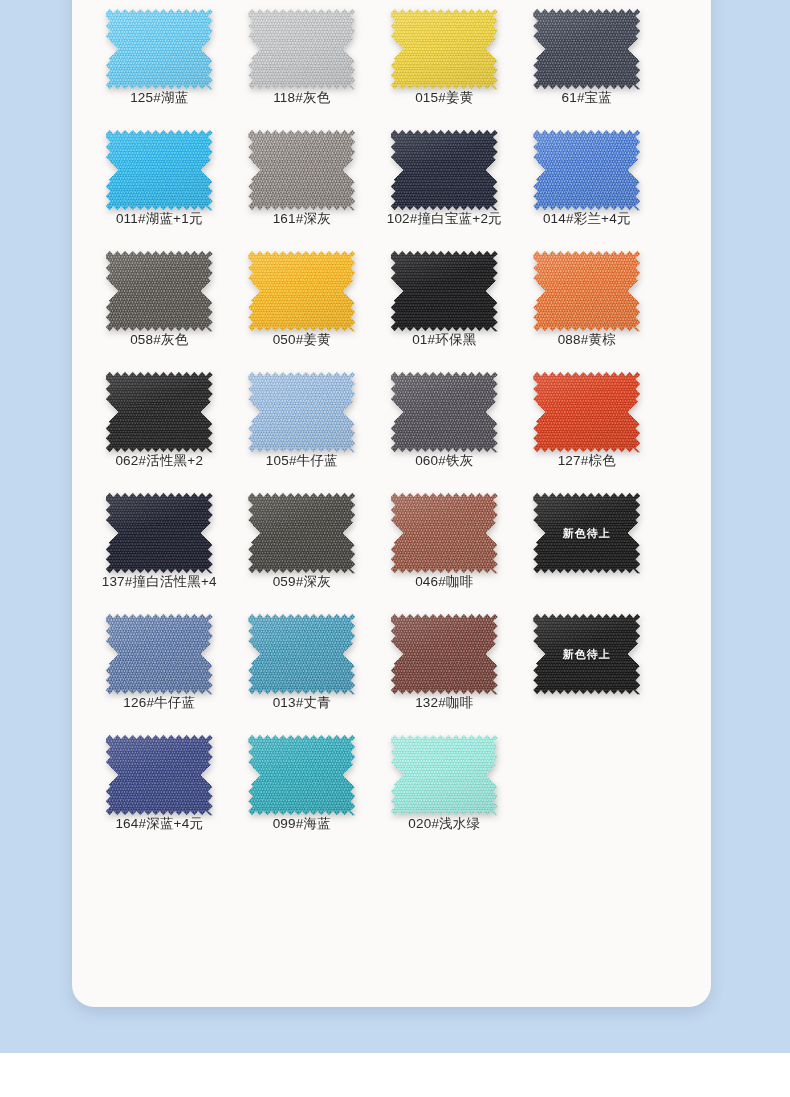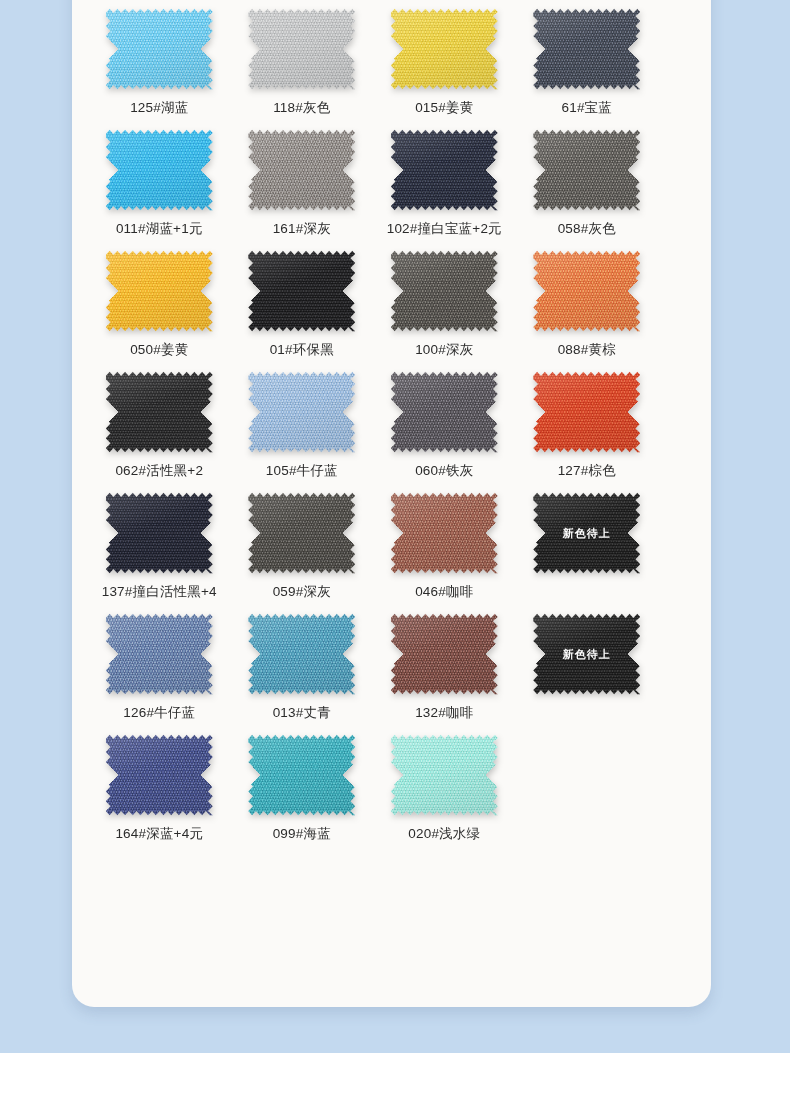--- a/index.html
+++ b/index.html
@@ -108,21 +108,20 @@
     position:absolute;inset:0;
     display:flex;align-items:center;justify-content:center;
     color:#ffffff;
     font-size:11px;
     font-weight:bold;
     letter-spacing:1px;
     text-shadow:0 1px 2px rgba(0,0,0,.6);
     z-index:3;
   }
   .chip-label{
-    margin-top:10px;
     font-size:13.5px;
     color:#2b2b2b;
     line-height:16px;
     white-space:nowrap;
     letter-spacing:.2px;
   }
 </style>
 </head>
 <body>
 
@@ -168,41 +167,41 @@
         <div class="chip-label">161#深灰</div>
       </div>
       <div class="cell">
         <div class="chip-wrap">
           <div class="chip" style="background-color: rgb(38, 43, 60);"></div>
         </div>
         <div class="chip-label">102#撞白宝蓝+2元</div>
       </div>
       <div class="cell">
         <div class="chip-wrap">
+          <div class="chip" style="background-color: rgb(84, 129, 212);"></div>
+        </div>
+        <div class="chip-label">014#彩兰+4元</div>
+      </div>
+      <div class="cell">
+        <div class="chip-wrap">
           <div class="chip" style="background-color: rgb(95, 92, 88);"></div>
         </div>
         <div class="chip-label">058#灰色</div>
       </div>
       <div class="cell">
         <div class="chip-wrap">
           <div class="chip" style="background-color: rgb(247, 184, 41);"></div>
         </div>
         <div class="chip-label">050#姜黄</div>
       </div>
       <div class="cell">
         <div class="chip-wrap">
           <div class="chip" style="background-color: rgb(27, 27, 29);"></div>
         </div>
         <div class="chip-label">01#环保黑</div>
-      </div>
-      <div class="cell">
-        <div class="chip-wrap">
-          <div class="chip" style="background-color: rgb(84, 81, 76);"></div>
-        </div>
-        <div class="chip-label">100#深灰</div>
       </div>
       <div class="cell">
         <div class="chip-wrap">
           <div class="chip" style="background-color: rgb(232, 120, 63);"></div>
         </div>
         <div class="chip-label">088#黄棕</div>
       </div>
       <div class="cell">
         <div class="chip-wrap">
           <div class="chip" style="background-color: rgb(38, 38, 39);"></div>

